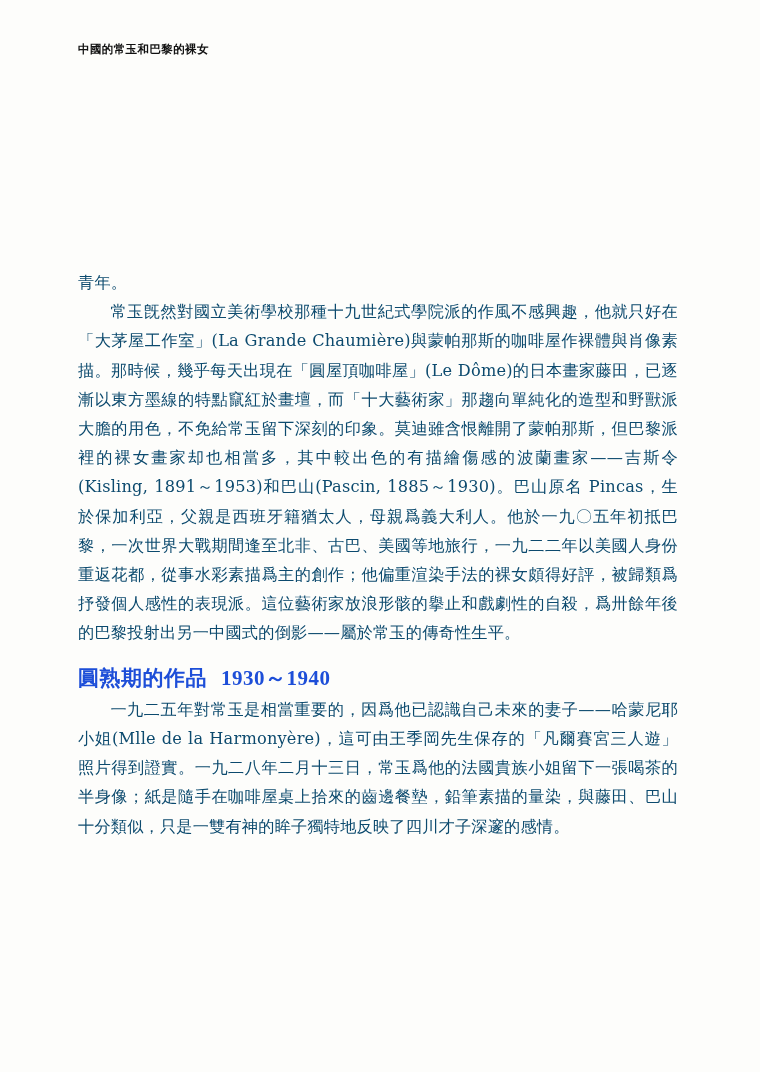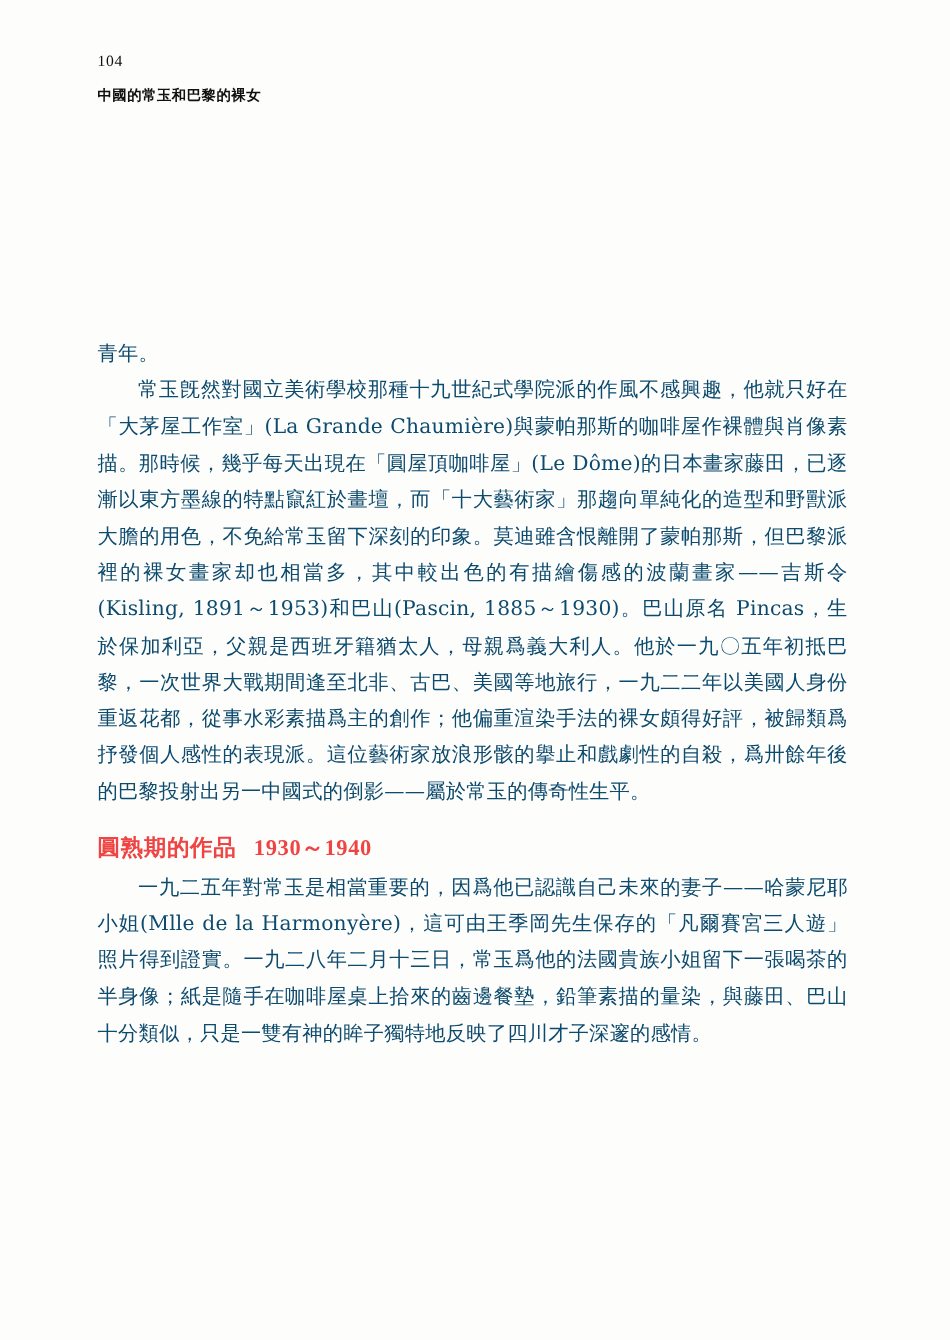--- a/index.html
+++ b/index.html
@@ -57,40 +57,39 @@
     text-justify: inter-character;
     color: #0c4a6e;
     letter-spacing: 0.2px;
   }
   p.indent {
     text-indent: 2em;
   }
   .section-head {
     font-family: "DejaVu Sans", "Liberation Sans", sans-serif;
     font-weight: 700;
-    font-size: 18px;
+    font-size: 21px;
     line-height: 29.2px;
     margin: 16px 0 2px 0;
     letter-spacing: 0.5px;
-    color: #ef4444;
+    color: #1d4ed8;
   }
   .section-head .years {
     font-family: "Liberation Serif", "DejaVu Serif", serif;
     font-weight: 700;
     margin-left: 14px;
     letter-spacing: 0.5px;
   }
 </style>
 </head>
 <body>
 
 <div class="page">
 
   <div class="page-inner">
-    <div class="folio">104</div>
     <div class="running-head">中國的常玉和巴黎的裸女</div>
   </div>
 
   <div class="body-block">
 
     <p class="para">青年。</p>
 
     <p class="para indent">常玉旣然對國立美術學校那種十九世紀式學院派的作風不感興趣，他就只好在「大茅屋工作室」(La Grande Chaumière)與蒙帕那斯的咖啡屋作裸體與肖像素描。那時候，幾乎每天出現在「圓屋頂咖啡屋」(Le Dôme)的日本畫家藤田，已逐漸以東方墨線的特點竄紅於畫壇，而「十大藝術家」那趨向單純化的造型和野獸派大膽的用色，不免給常玉留下深刻的印象。莫迪雖含恨離開了蒙帕那斯，但巴黎派裡的裸女畫家却也相當多，其中較出色的有描繪傷感的波蘭畫家——吉斯令(Kisling, 1891～1953)和巴山(Pascin, 1885～1930)。巴山原名 Pincas，生於保加利亞，父親是西班牙籍猶太人，母親爲義大利人。他於一九〇五年初抵巴黎，一次世界大戰期間逢至北非、古巴、美國等地旅行，一九二二年以美國人身份重返花都，從事水彩素描爲主的創作；他偏重渲染手法的裸女頗得好評，被歸類爲抒發個人感性的表現派。這位藝術家放浪形骸的擧止和戲劇性的自殺，爲卅餘年後的巴黎投射出另一中國式的倒影——屬於常玉的傳奇性生平。</p>
 
     <div class="section-head">

